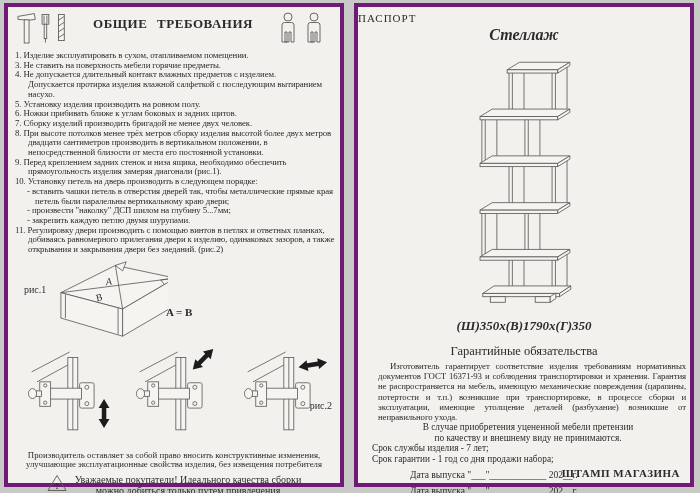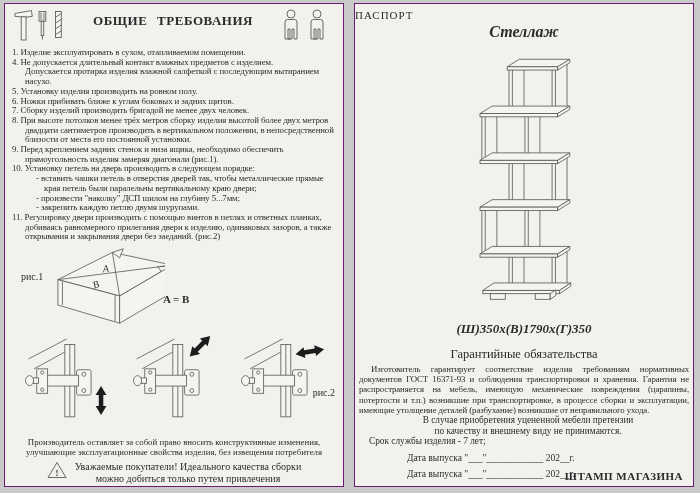--- a/index.html
+++ b/index.html
@@ -5,53 +5,53 @@
   html,body{margin:0;padding:0;}
   body{
     width:700px;height:493px;position:relative;
     background:#c9c9c7;
     font-family:"Liberation Serif","DejaVu Serif",serif;
     color:#2b2b2b;
     overflow:hidden;
   }
   .panel{
     position:absolute;top:3px;height:484px;width:340px;
-    background:#f2f1ee;border:1px solid #701a75;
+    background:#f2f1ee;border:4px solid #701a75;
     box-sizing:border-box;
   }
   #left-panel{left:4px;}
   #right-panel{left:354px;}
 
   
   .lp-header{display:flex;align-items:flex-start;justify-content:space-between;padding:4px 8px 0 8px;height:38px;}
   .lp-title{font-weight:bold;font-size:13px;letter-spacing:.5px;word-spacing:6px;margin-top:5px;}
   .req-list{padding:2px 4px 0 7px;font-size:8.8px;line-height:9.7px;letter-spacing:-0.1px;}
   .li{padding-left:13px;text-indent:-13px;}
   .li-cont{padding-left:13px;}
-  .li-sub{margin-left:24px;padding-left:8px;text-indent:-8px;}
+  .li-sub{margin-left:12px;padding-left:8px;text-indent:-8px;}
 
   .fig1-row{position:relative;height:84px;margin-top:3px;}
   .fig1-label{position:absolute;left:16px;top:26px;font-size:10px;}
   .fig1-formula{position:absolute;left:158px;top:8px;font-size:11px;font-weight:bold;margin-top:40px;}
   .fig1-svg{position:absolute;left:42px;top:0;}
 
   .fig2-row{position:relative;height:94px;margin-top:2px;display:flex;padding-left:20px;gap:22px;}
   .fig2-label{position:absolute;right:8px;top:56px;font-size:10px;}
 
   .producer-note{text-align:center;font-size:8.8px;line-height:9.6px;margin-top:13px;}
   .warning-row{display:flex;align-items:flex-start;justify-content:center;margin-top:4px;gap:8px;}
   .warning-text{text-align:center;font-size:10px;line-height:11.5px;}
 
   
   .passport-title{font-size:11px;letter-spacing:1px;margin-top:5px;}
   .product-name{text-align:center;font-size:16px;font-weight:bold;font-style:italic;margin-top:2px;}
   .shelf-wrap{text-align:center;margin-top:8px;height:266px;}
-  .dims{text-align:center;font-size:13px;font-weight:bold;font-style:italic;margin-top:6px;}
+  .dims{text-align:center;font-size:13px;font-weight:bold;font-style:italic;}
   .warranty-title{text-align:center;font-size:12.5px;margin-top:10px;}
-  .warranty-body{font-size:8.8px;line-height:10.2px;text-align:justify;padding:2px 4px 0 4px;text-indent:12px;letter-spacing:-0.1px;}
+  .warranty-body{font-size:8.8px;line-height:10.2px;text-align:justify;padding:2px 4px 0 20px;text-indent:12px;letter-spacing:-0.1px;}
   .center-line{text-align:center;font-size:9.3px;line-height:10.5px;margin-left:8px;}
   .term-line{font-size:9.3px;line-height:10.5px;margin-left:14px;}
   .date-line{font-size:9.5px;margin-left:52px;margin-top:6px;}
   .stamp{position:absolute;right:10px;bottom:4px;font-size:11px;font-weight:bold;letter-spacing:.5px;}
 
   svg{display:inline-block;vertical-align:top;}
   .ln{stroke:#5a5a58;stroke-width:0.9;fill:none;}
   .fl{stroke:#5a5a58;stroke-width:0.9;fill:#f5f4f1;}
   .dk{fill:#1c1c1c;}
 </style>
@@ -91,20 +91,21 @@
           <path d="M8,31 L8,14 Q8,11.5 10.5,11.5 L17.5,11.5 Q20,11.5 20,14 L20,31 L17,31 L17,21 L15,21 L15,31 Z M13,31 L13,21 L11,21 L11,31 Z"></path>
           <circle cx="40" cy="6" r="4"></circle>
           <path d="M34,31 L34,14 Q34,11.5 36.5,11.5 L43.5,11.5 Q46,11.5 46,14 L46,31 L43,31 L43,21 L41,21 L41,31 Z M39,31 L39,21 L37,21 L37,31 Z"></path>
         </g>
       </svg>
     </span>
   </div>
 
   <div class="req-list">
     <div class="li">1. Изделие эксплуатировать в сухом, отапливаемом помещении.</div>
+    <div class="li">3. Не ставить на поверхность мебели горячие предметы.</div>
     <div class="li">4. Не допускается длительный контакт влажных предметов с изделием.</div>
     <div class="li-cont">Допускается протирка изделия влажной салфеткой с последующим вытиранием насухо.</div>
     <div class="li">5. Установку изделия производить на ровном полу.</div>
     <div class="li">6. Ножки прибивать ближе к углам боковых и задних щитов.</div>
     <div class="li">7. Сборку изделий производить бригадой не менее двух человек.</div>
     <div class="li">8. При высоте потолков менее трёх метров сборку изделия высотой более двух метров двадцати сантиметров производить в вертикальном положении, в непосредственной близости от места его постоянной установки.</div>
     <div class="li">9. Перед креплением задних стенок и низа ящика, необходимо обеспечить прямоугольность изделия замеряя диагонали (рис.1).</div>
     <div class="li">10. Установку петель на дверь производить в следующем порядке:</div>
     <div class="li-sub">- вставить чашки петель в отверстия дверей так, чтобы металлические прямые края петель были паралельны вертикальному краю двери;</div>
     <div class="li-sub">- произвести "наколку" ДСП шилом на глубину 5...7мм;</div>
@@ -261,18 +262,19 @@
     </svg>
   </div>
 
   <div class="dims">(Ш)350х(В)1790х(Г)350</div>
   <div class="warranty-title">Гарантийные обязательства</div>
   <div class="warranty-body">Изготовитель гарантирует соответствие изделия требованиям нормативных документов ГОСТ 16371-93 и соблюдения транспортировки и хранения. Гарантия не распространяется на мебель, имеющую механические повреждения (царапины, потертости и т.п.) возникшие при транспортировке, в процессе сборки и эксплуатации, имеющие утолщение деталей (разбухание) возникшие от неправильного ухода.</div>
 
   <div class="center-line">В случае приобретения уцененной мебели претензии</div>
   <div class="center-line">по качеству и внешнему виду не принимаются.</div>
   <div class="term-line">Срок службы изделия - 7 лет;</div>
+  <div class="term-line">Срок гарантии - 1 год со дня продажи набора;</div>
 
   <div class="date-line">Дата выпуска "___"____________ 202__г.</div>
   <div class="date-line">Дата выпуска "___"____________ 202__г.</div>
 
   <div class="stamp">ШТАМП МАГАЗИНА</div>
 </div>
 
 </body></html>

